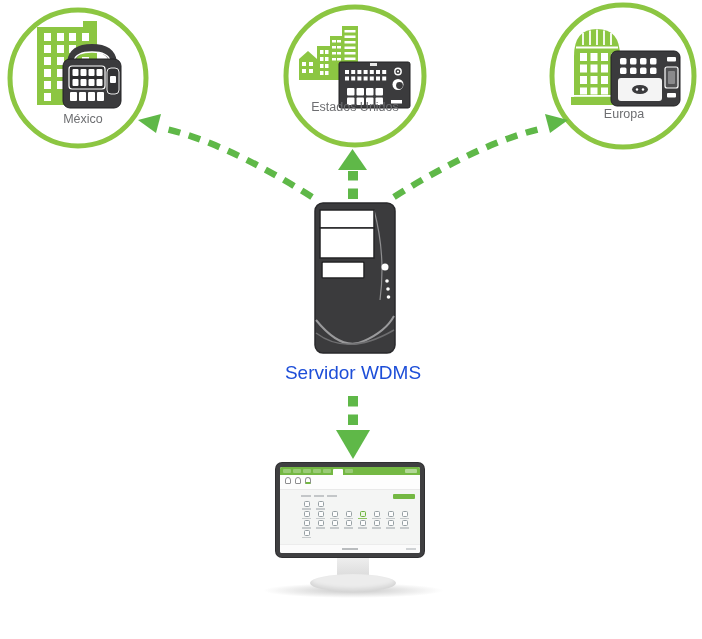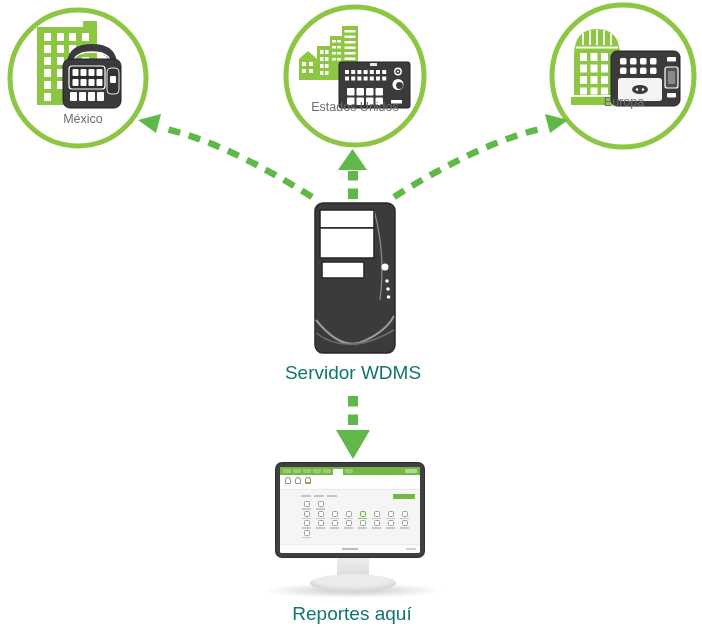--- a/index.html
+++ b/index.html
@@ -2,21 +2,21 @@
 <html><head>
 <meta charset="utf-8">
 <style>
   html,body{margin:0;padding:0;background:#fff;}
   .canvas{position:relative;width:702px;height:639px;background:#ffffff;overflow:hidden;
           font-family:"Liberation Sans",sans-serif;border-radius:24px;}
   .layer{position:absolute;left:0;top:0;}
 
   
   .site-label{position:absolute;transform:translateX(-50%);font-size:12.5px;color:#6d6e71;white-space:nowrap;}
-  .big-label{position:absolute;transform:translateX(-50%);font-size:19px;color:#0f766e;white-space:nowrap;}
+  .big-label{position:absolute;transform:translateX(-50%);font-size:19px;color:#1d4ed8;white-space:nowrap;}
 
   
   .m-shadow{position:absolute;left:262px;top:583px;width:182px;height:15px;
             background:radial-gradient(ellipse at center,rgba(110,110,110,.38),rgba(110,110,110,0) 70%);}
   .m-neck{position:absolute;left:337px;top:553px;width:32px;height:28px;
           background:linear-gradient(to bottom,#f3f3f3,#d7d7d7);}
   .m-base{position:absolute;left:310px;top:574px;width:86px;height:18px;border-radius:50%;
           background:#ececec;box-shadow:inset 0 -3px 4px rgba(0,0,0,.10);}
   .monitor{position:absolute;left:276px;top:463px;width:148px;height:94px;box-sizing:border-box;
            background:#3f3f41;border-radius:6px;padding:4px;box-shadow:0 0 0 1px #2e2e30;}
@@ -368,16 +368,15 @@
       </div>
       <div class="app-footer">
         <span class="pg"></span>
         <span class="corner"></span>
       </div>
     </div>
   </div>
 
   <div class="site-label" style="left:83px;top:112px">México</div>
   <div class="site-label" style="left:355px;top:100px">Estados Unidos</div>
-  <div class="site-label" style="left:624px;top:95px">Europa</div>
+  <div class="site-label" style="left:624px;top:107px">Europa</div>
   <div class="big-label" style="left:353px;top:362px">Servidor WDMS</div>
-  <div class="big-label" style="left:352px;top:603px">Reportes aquí</div>
 </div>
 
 </body></html>

